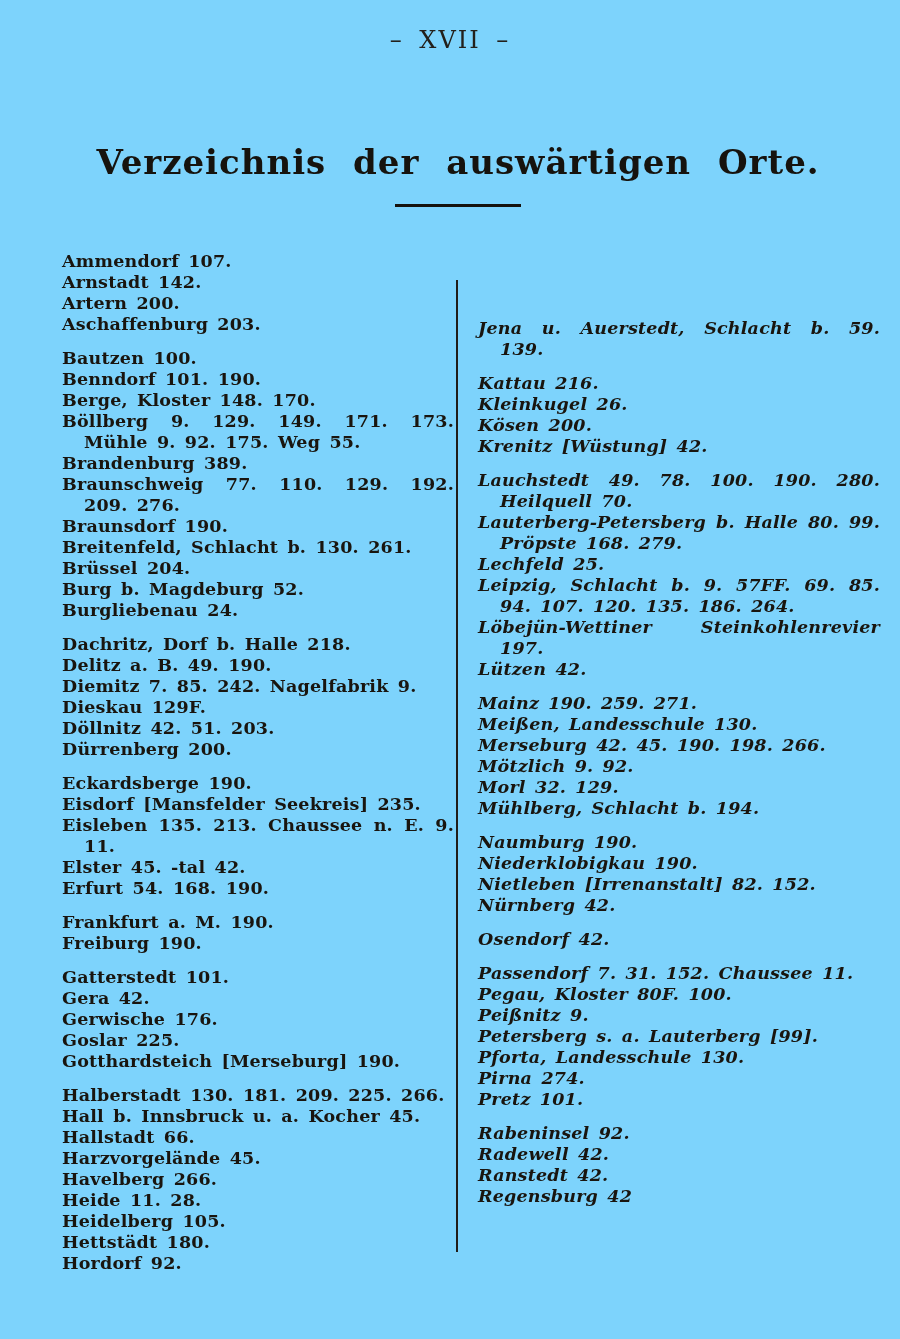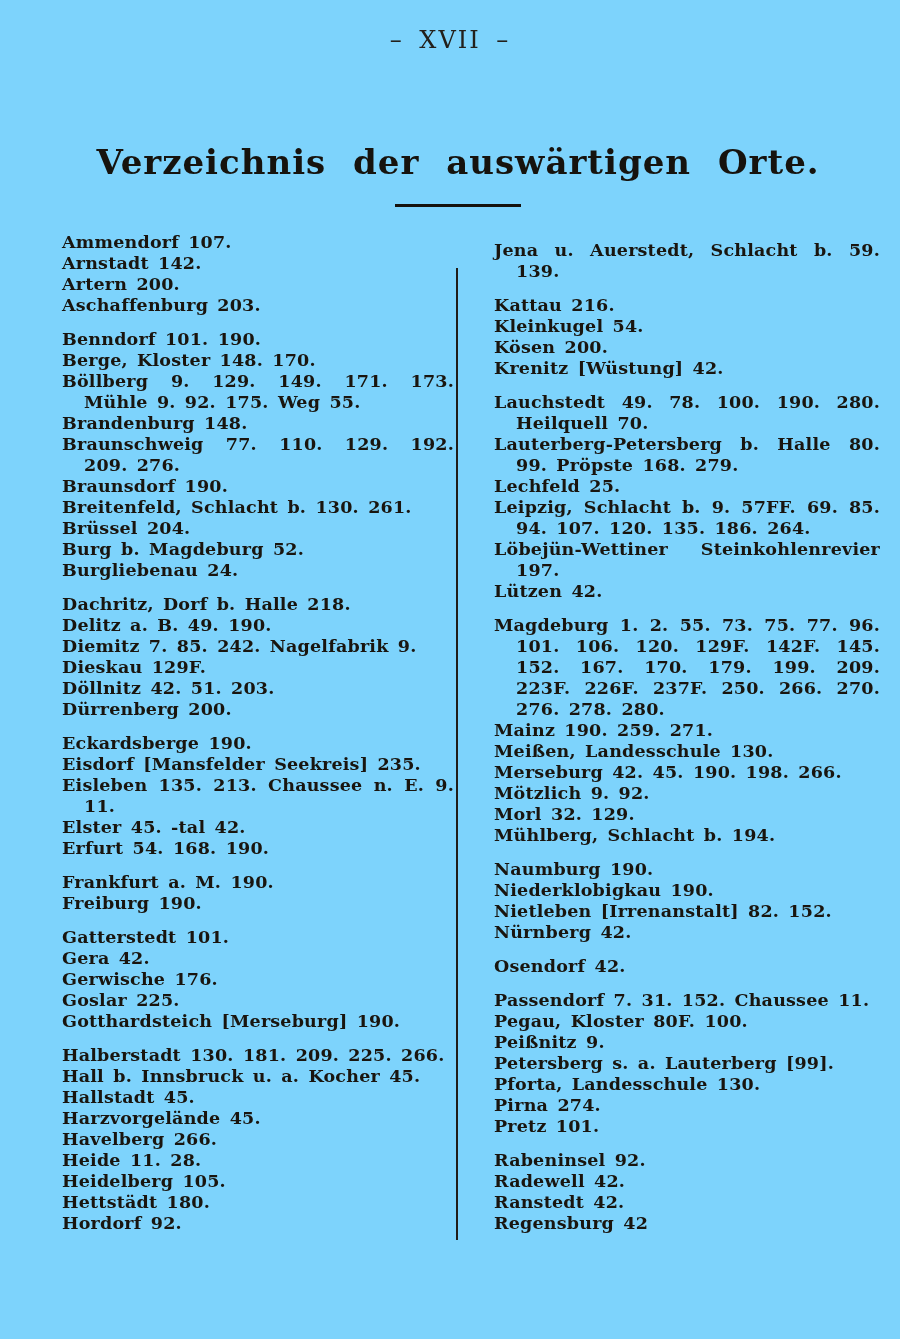--- a/index.html
+++ b/index.html
@@ -35,33 +35,33 @@
     color: #16130e;
   }
   .title-rule {
     position: absolute;
     top: 204px; left: 395px;
     width: 126px; height: 3px;
     background: #15120d;
   }
   .columns {
     position: absolute;
-    top: 232px; left: 62px;
+    top: 251px; left: 62px;
     width: 818px;
     display: flex;
-    align-items: flex-end;
+    align-items: center;
   }
   .col-left { width: 392px; }
   .col-divider {
     width: 2px; height: 972px;
     background: #201d18;
     flex: none;
     margin-left: 2px;
   }
-  .col-right { flex: 1; padding-left: 36px; }
+  .col-right { flex: 1; padding-left: 20px; font-style: italic; }
   .group { margin-bottom: 13px; }
   .group:last-child { margin-bottom: 6px; }
   .entry {
     font-size: 17.5px;
     line-height: 21px;
     font-weight: bold;
     text-align: justify;
     padding-left: 22px;
     text-indent: -22px;
     word-spacing: 3px;
@@ -81,24 +81,25 @@
 
   <div class="columns">
     <div class="col-left" id="col-left">
         <div class="group">
           <div class="entry">Ammendorf 107.</div>
           <div class="entry">Arnstadt 142.</div>
           <div class="entry">Artern 200.</div>
           <div class="entry">Aschaffenburg 203.</div>
         </div>
         <div class="group">
+          <div class="entry">Bautzen 100.</div>
           <div class="entry">Benndorf 101. 190.</div>
           <div class="entry">Berge, Kloster 148. 170.</div>
           <div class="entry">Böllberg 9. 129. 149. 171. 173. Mühle 9. 92. 175. Weg 55.</div>
-          <div class="entry">Brandenburg 148.</div>
+          <div class="entry">Brandenburg 389.</div>
           <div class="entry">Braunschweig 77. 110. 129. 192. 209. 276.</div>
           <div class="entry">Braunsdorf 190.</div>
           <div class="entry">Breitenfeld, Schlacht b. 130. 261.</div>
           <div class="entry">Brüssel 204.</div>
           <div class="entry">Burg b. Magdeburg 52.</div>
           <div class="entry">Burgliebenau 24.</div>
         </div>
         <div class="group">
           <div class="entry">Dachritz, Dorf b. Halle 218.</div>
           <div class="entry">Delitz a. B. 49. 190.</div>
@@ -121,50 +122,49 @@
         <div class="group">
           <div class="entry">Gatterstedt 101.</div>
           <div class="entry">Gera 42.</div>
           <div class="entry">Gerwische 176.</div>
           <div class="entry">Goslar 225.</div>
           <div class="entry">Gotthardsteich [Merseburg] 190.</div>
         </div>
         <div class="group">
           <div class="entry">Halberstadt 130. 181. 209. 225. 266.</div>
           <div class="entry">Hall b. Innsbruck u. a. Kocher 45.</div>
-          <div class="entry">Hallstadt 45.</div>
+          <div class="entry">Hallstadt 66.</div>
           <div class="entry">Harzvorgelände 45.</div>
           <div class="entry">Havelberg 266.</div>
           <div class="entry">Heide 11. 28.</div>
           <div class="entry">Heidelberg 105.</div>
           <div class="entry">Hettstädt 180.</div>
           <div class="entry">Hordorf 92.</div>
         </div>
       </div>
     <div class="col-divider"></div>
     <div class="col-right" id="col-right">
         <div class="group">
           <div class="entry">Jena u. Auerstedt, Schlacht b. 59. 139.</div>
         </div>
         <div class="group">
           <div class="entry">Kattau 216.</div>
-          <div class="entry">Kleinkugel 54.</div>
+          <div class="entry">Kleinkugel 26.</div>
           <div class="entry">Kösen 200.</div>
           <div class="entry">Krenitz [Wüstung] 42.</div>
         </div>
         <div class="group">
           <div class="entry">Lauchstedt 49. 78. 100. 190. 280. Heilquell 70.</div>
           <div class="entry">Lauterberg-Petersberg b. Halle 80. 99. Pröpste 168. 279.</div>
           <div class="entry">Lechfeld 25.</div>
           <div class="entry">Leipzig, Schlacht b. 9. 57FF. 69. 85. 94. 107. 120. 135. 186. 264.</div>
           <div class="entry">Löbejün-Wettiner Steinkohlenrevier 197.</div>
           <div class="entry">Lützen 42.</div>
         </div>
         <div class="group">
-          <div class="entry">Magdeburg 1. 2. 55. 73. 75. 77. 96. 101. 106. 120. 129F. 142F. 145. 152. 167. 170. 179. 199. 209. 223F. 226F. 237F. 250. 266. 270. 276. 278. 280.</div>
           <div class="entry">Mainz 190. 259. 271.</div>
           <div class="entry">Meißen, Landesschule 130.</div>
           <div class="entry">Merseburg 42. 45. 190. 198. 266.</div>
           <div class="entry">Mötzlich 9. 92.</div>
           <div class="entry">Morl 32. 129.</div>
           <div class="entry">Mühlberg, Schlacht b. 194.</div>
         </div>
         <div class="group">
           <div class="entry">Naumburg 190.</div>
           <div class="entry">Niederklobigkau 190.</div>

